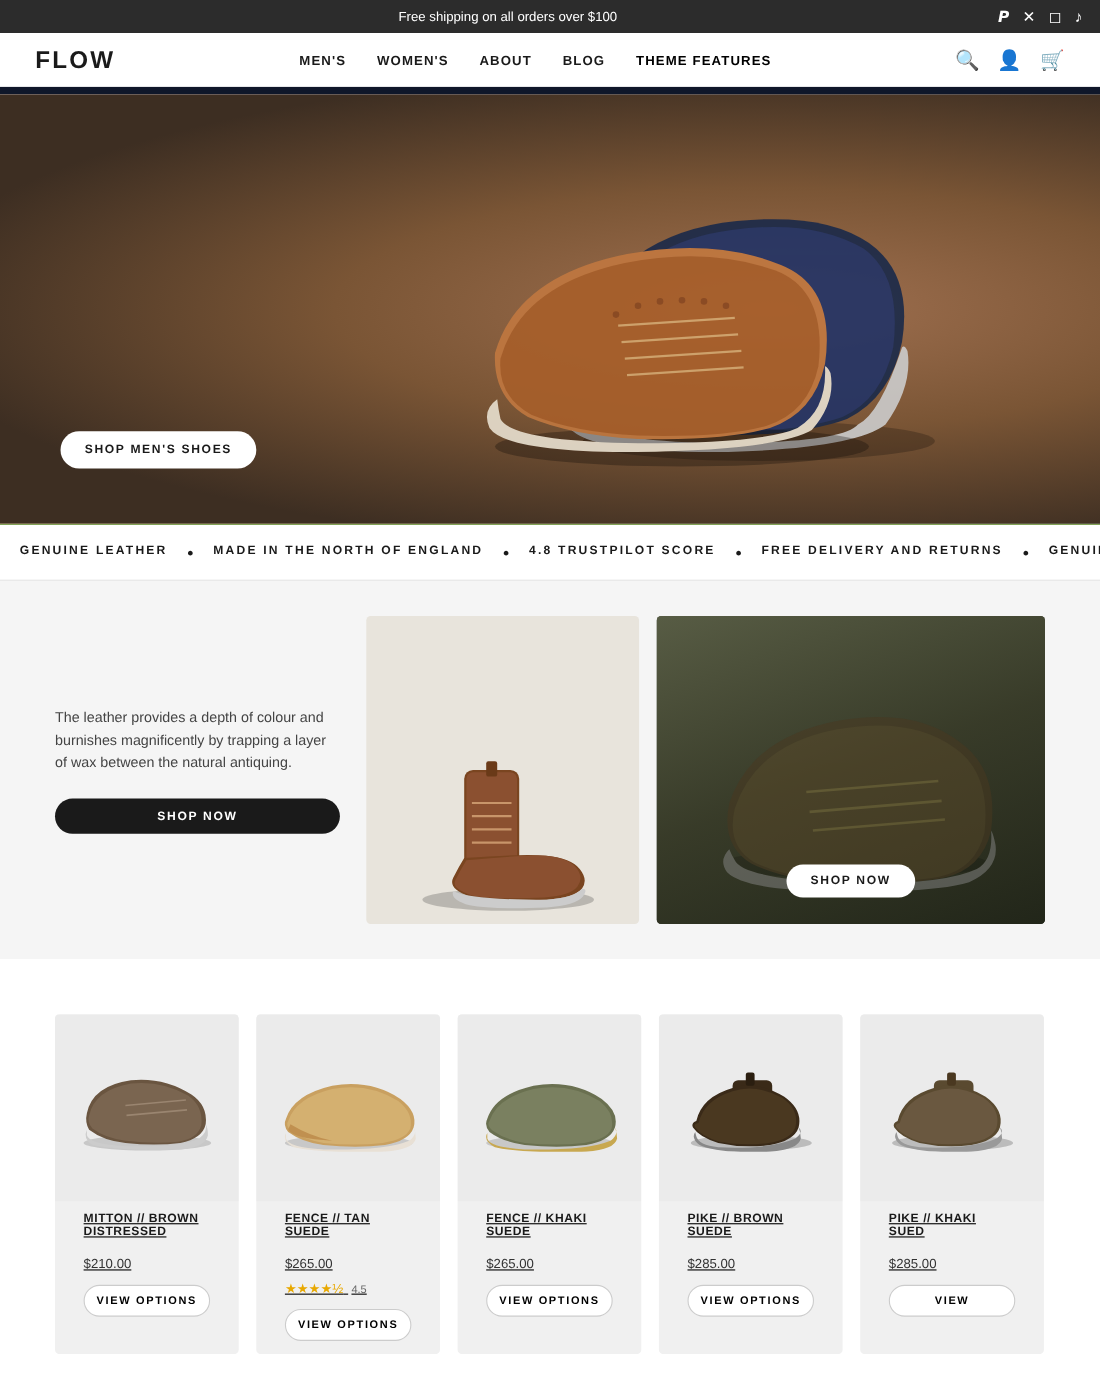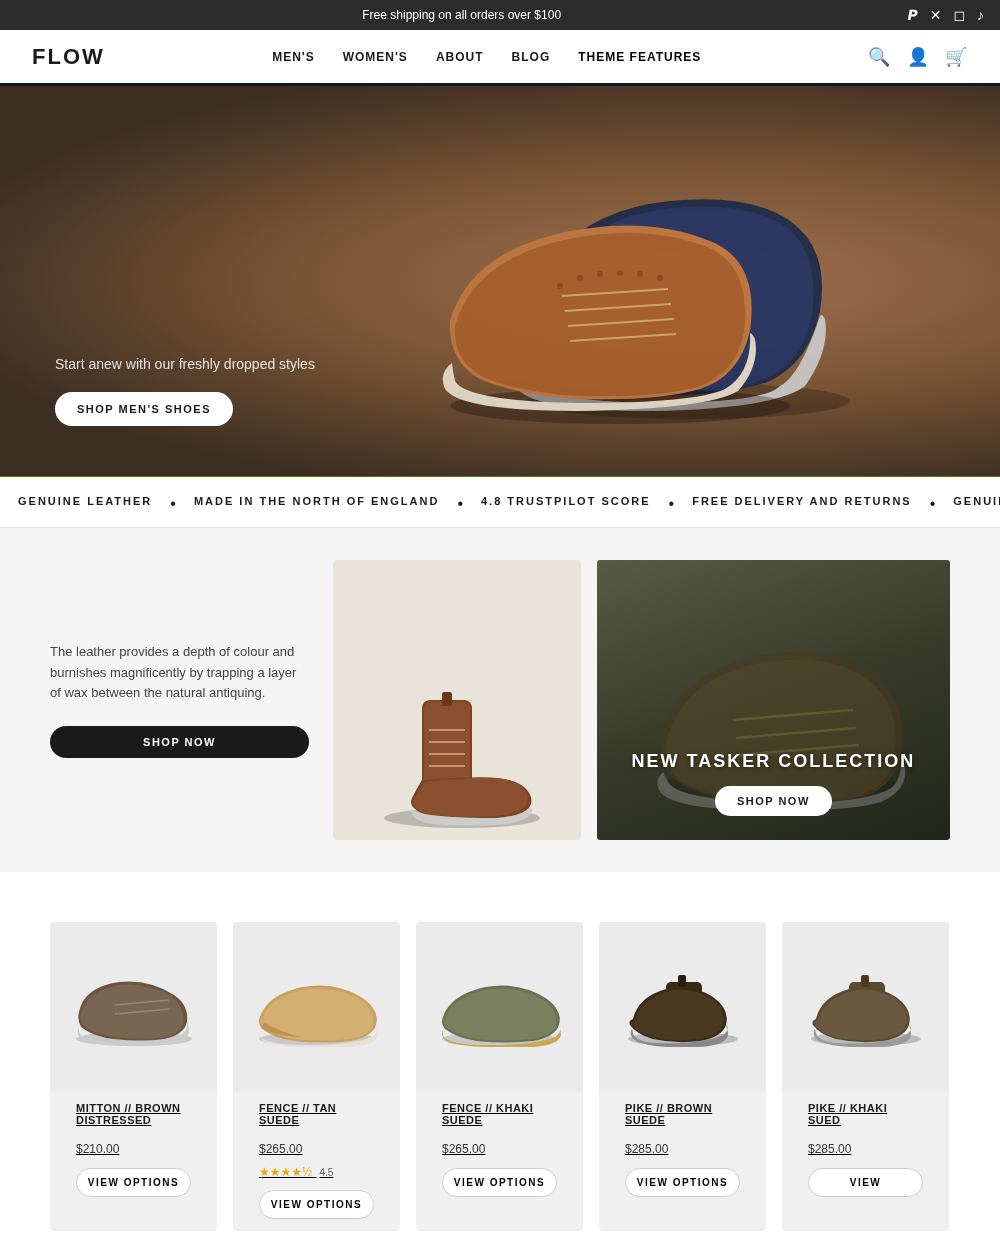--- a/index.html
+++ b/index.html
@@ -22,21 +22,21 @@
     .social-icon { color: #fff; font-size: 14px; cursor: pointer; }
 
     
     .header {
       display: flex;
       align-items: center;
       justify-content: space-between;
       padding: 0 32px;
       height: 56px;
       background: #fff;
-      border-bottom: 3px solid #0f172a;
+      border-bottom: 7px solid #0f172a;
     }
     .logo {
       font-size: 22px;
       font-weight: 800;
       letter-spacing: 2px;
       color: #1a1a1a;
     }
     .nav { display: flex; gap: 28px; align-items: center; }
     .nav-item {
       font-size: 12px;
@@ -395,21 +395,20 @@
 
       <line x1="192" y1="185" x2="298" y2="178" stroke="#d4a870" stroke-width="2"></line>
       <line x1="195" y1="200" x2="301" y2="193" stroke="#d4a870" stroke-width="2"></line>
       <line x1="198" y1="215" x2="304" y2="208" stroke="#d4a870" stroke-width="2"></line>
       <line x1="200" y1="230" x2="306" y2="223" stroke="#d4a870" stroke-width="2"></line>
 
       <path d="M85 270 Q95 290 210 292 Q325 292 355 278 Q382 262 380 222 Q382 222 385 228 Q390 255 368 280 Q338 298 208 300 Q90 300 75 278 Q68 262 82 252 Q83 261 85 270Z" fill="#e8e0d0"></path>
     </svg>
   </div>
   <div class="hero-content">
-    <p class="hero-subtitle">Start anew with our freshly dropped styles</p>
     <button class="hero-btn">SHOP MEN'S SHOES</button>
   </div>
 </section>
 
 <div class="ticker">
   <div class="ticker-inner">
     <span class="ticker-item">GENUINE LEATHER</span>
     <span class="ticker-dot">•</span>
     <span class="ticker-item">MADE IN THE NORTH OF ENGLAND</span>
     <span class="ticker-dot">•</span>
@@ -456,21 +455,20 @@
         <ellipse cx="145" cy="195" rx="120" ry="14" fill="rgba(0,0,0,0.3)"></ellipse>
         <path d="M30 140 Q50 80 130 65 Q200 53 240 85 Q275 110 268 165 Q260 200 225 208 Q190 215 130 213 Q80 210 50 195 Q22 178 30 140Z" fill="#4a3820"></path>
         <path d="M35 145 Q54 87 128 73 Q196 61 235 90 Q268 113 262 167 Q254 200 221 207 Q187 213 130 211 Q82 208 53 194 Q27 179 35 145Z" fill="#5a4828"></path>
         <line x1="100" y1="130" x2="220" y2="120" stroke="#8a7840" stroke-width="2.5"></line>
         <line x1="103" y1="148" x2="223" y2="138" stroke="#8a7840" stroke-width="2.5"></line>
         <line x1="106" y1="165" x2="226" y2="155" stroke="#8a7840" stroke-width="2.5"></line>
         <path d="M35 192 Q42 208 130 213 Q224 215 255 200 Q270 192 268 165 Q270 168 272 178 Q275 200 248 212 Q215 222 128 220 Q45 220 28 203 Q20 192 30 182 Q32 187 35 192Z" fill="#888"></path>
       </svg>
     </div>
     <div class="feature-collection-content">
-      <div class="feature-collection-title">NEW TASKER COLLECTION</div>
       <button class="shop-now-btn">SHOP NOW</button>
     </div>
   </div>
 </section>
 
 <section class="products-section">
   <div class="products-grid">
 
     <div class="product-card">
       <div class="product-img-area">

